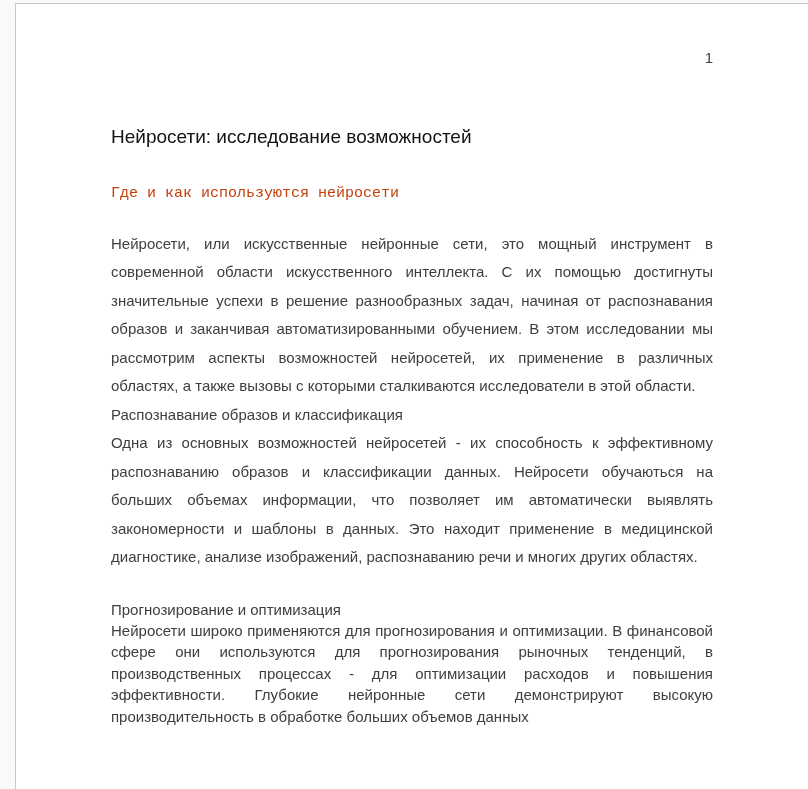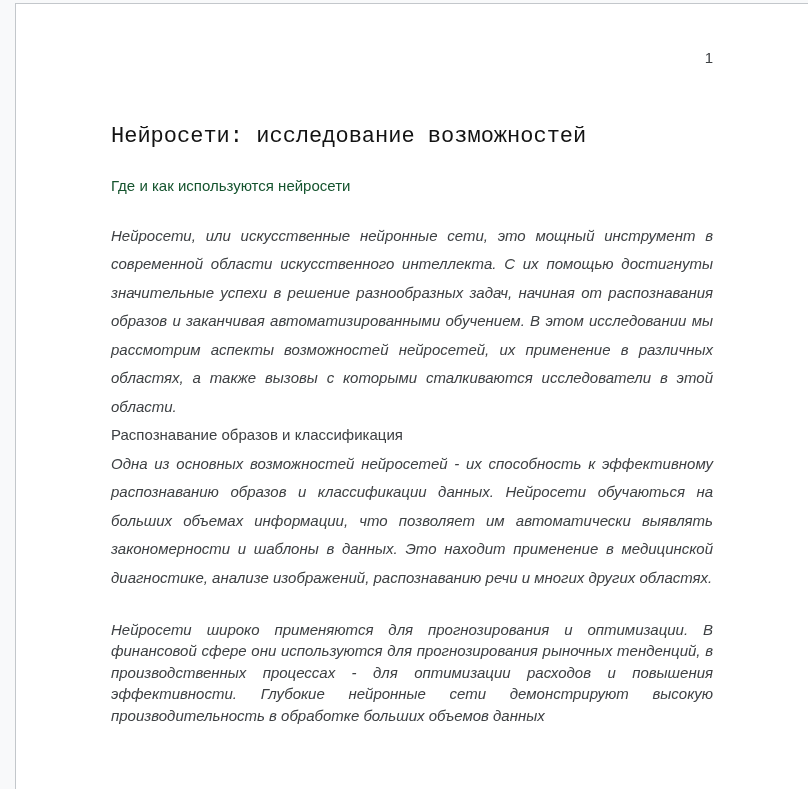--- a/index.html
+++ b/index.html
@@ -32,38 +32,38 @@
   }
   .page-number {
     margin-top: 43px;
     font-size: 15px;
     line-height: 21px;
     color: #3d4043;
     text-align: right;
   }
   .doc-title {
     margin-top: 51px;
-    font-family: Liberation Mono, monospace;
-    font-size: 22px;
+    font-family: Liberation Sans, sans-serif;
+    font-size: 19px;
     line-height: 35px;
     font-weight: 400;
     color: #131313;
     white-space: nowrap;
   }
   .doc-subtitle {
-    margin-top: 18px;
+    margin-top: 26px;
     font-size: 15px;
     line-height: 28.5px;
-    color: #14532d;
+    color: #c2410c;
+    font-family: Liberation Mono, monospace;
   }
   .para {
     font-size: 15px;
     color: #3d4043;
     text-align: justify;
-    font-style: italic;
   }
   .para-intro {
     margin-top: 21px;
     line-height: 28.5px;
   }
   .section-1 {
   }
   .section-1 .section-heading,
   .section-1 .para {
     line-height: 28.5px;
@@ -93,17 +93,18 @@
     <div class="doc-subtitle">Где и как используются нейросети</div>
 
     <div class="para para-intro">Нейросети, или искусственные нейронные сети, это мощный инструмент в современной области искусственного интеллекта. С их помощью достигнуты значительные успехи в решение разнообразных задач, начиная от распознавания образов и заканчивая автоматизированными обучением. В этом исследовании мы рассмотрим аспекты возможностей нейросетей, их применение в различных областях, а также вызовы с которыми сталкиваются исследователи в этой области.</div>
 
     <div class="section-1">
       <div class="section-heading">Распознавание образов и классификация</div>
       <div class="para">Одна из основных возможностей нейросетей - их способность к эффективному распознаванию образов и классификации данных. Нейросети обучаються на больших объемах информации, что позволяет им автоматически выявлять закономерности и шаблоны в данных. Это находит применение в медицинской диагностике, анализе изображений, распознаванию речи и многих других областях.</div>
     </div>
 
     <div class="section-2">
+      <div class="section-heading">Прогнозирование и оптимизация</div>
       <div class="para">Нейросети широко применяются для прогнозирования и оптимизации. В финансовой сфере они используются для прогнозирования рыночных тенденций, в производственных процессах - для оптимизации расходов и повышения эффективности. Глубокие нейронные сети демонстрируют высокую производительность в обработке больших объемов данных</div>
     </div>
 
   </div>
 </div>
 
 </body></html>

